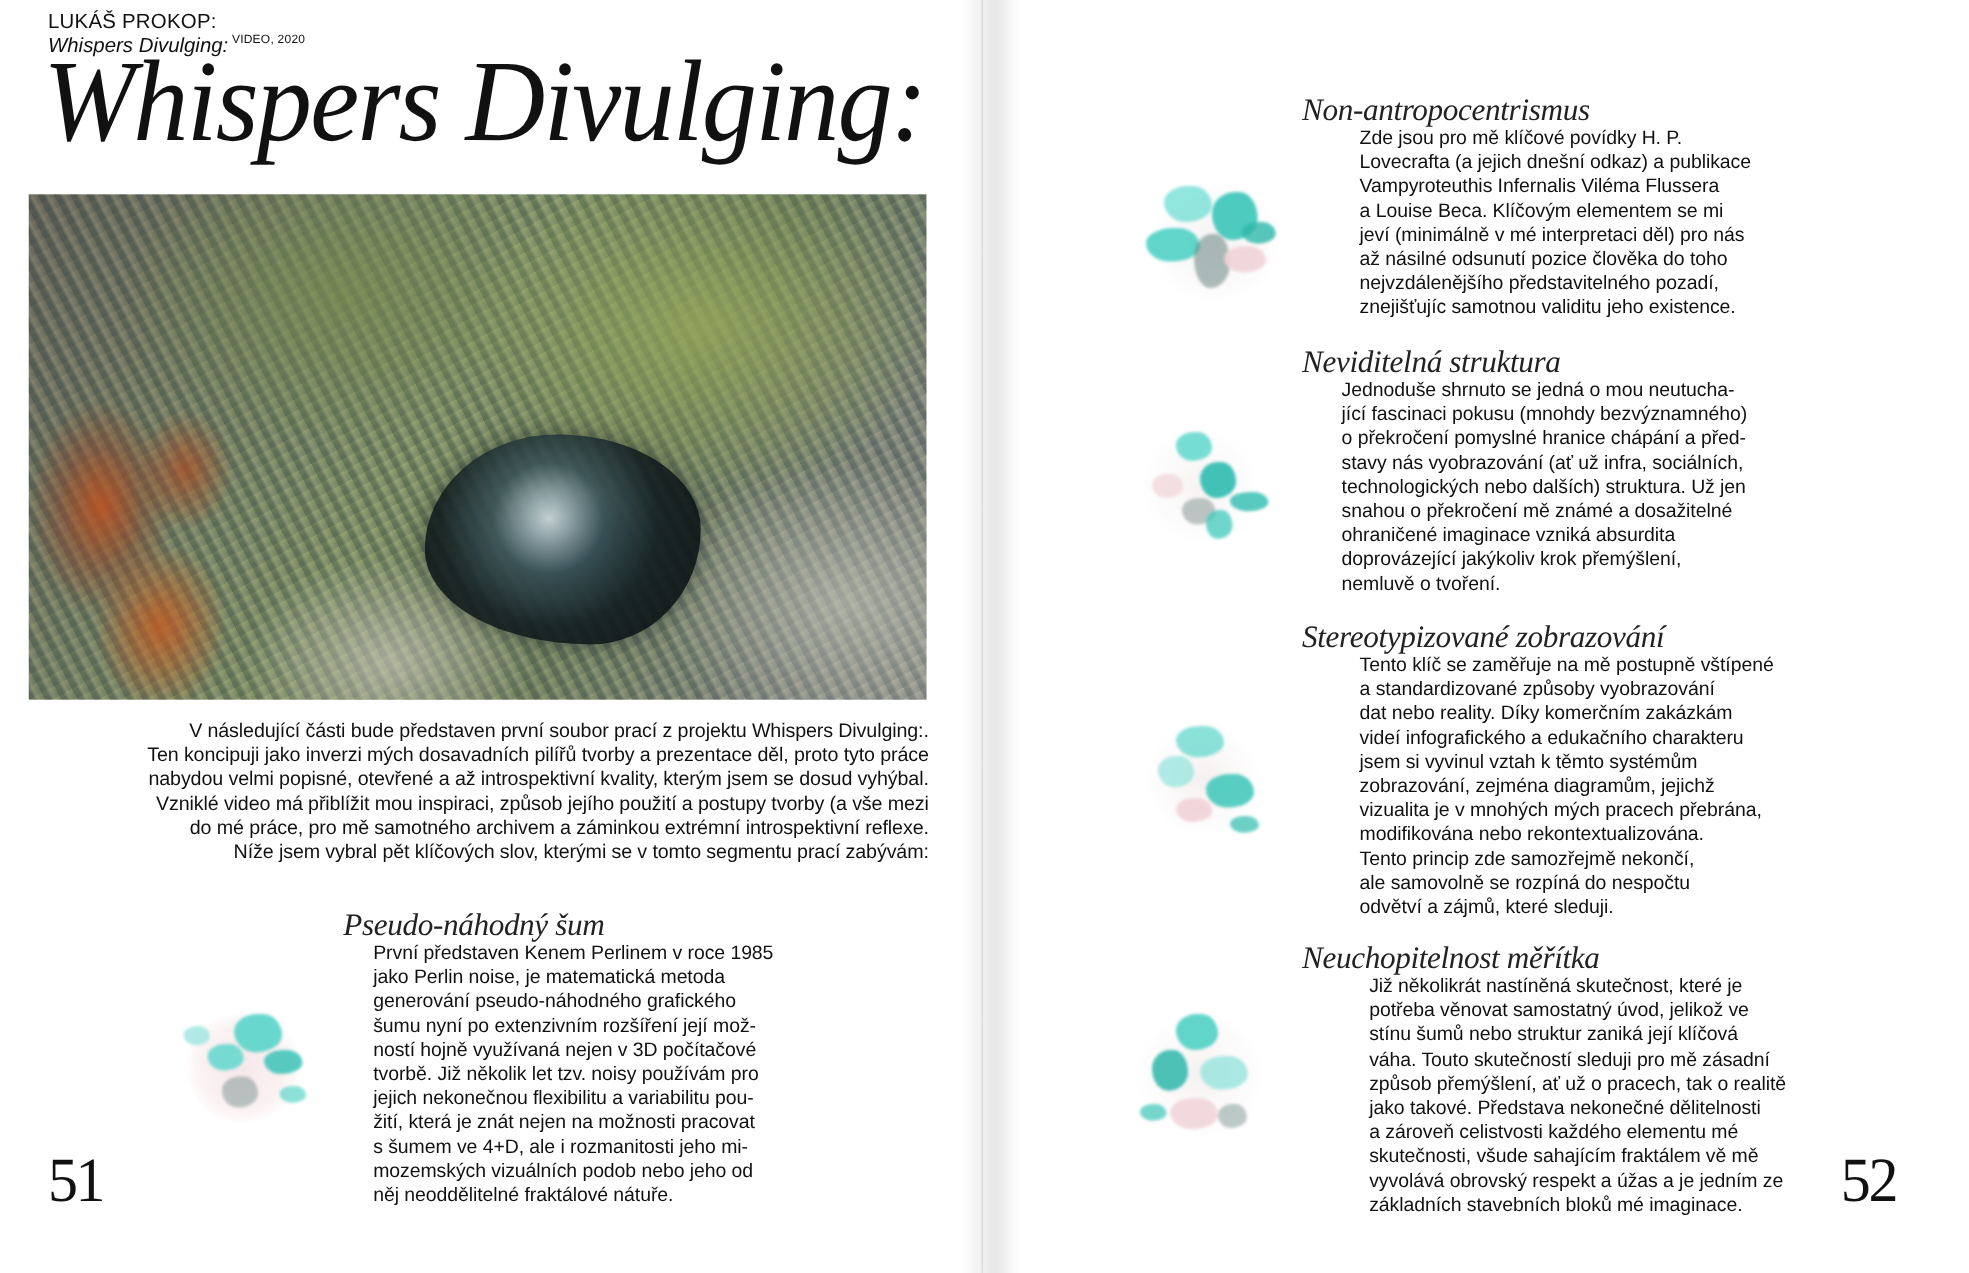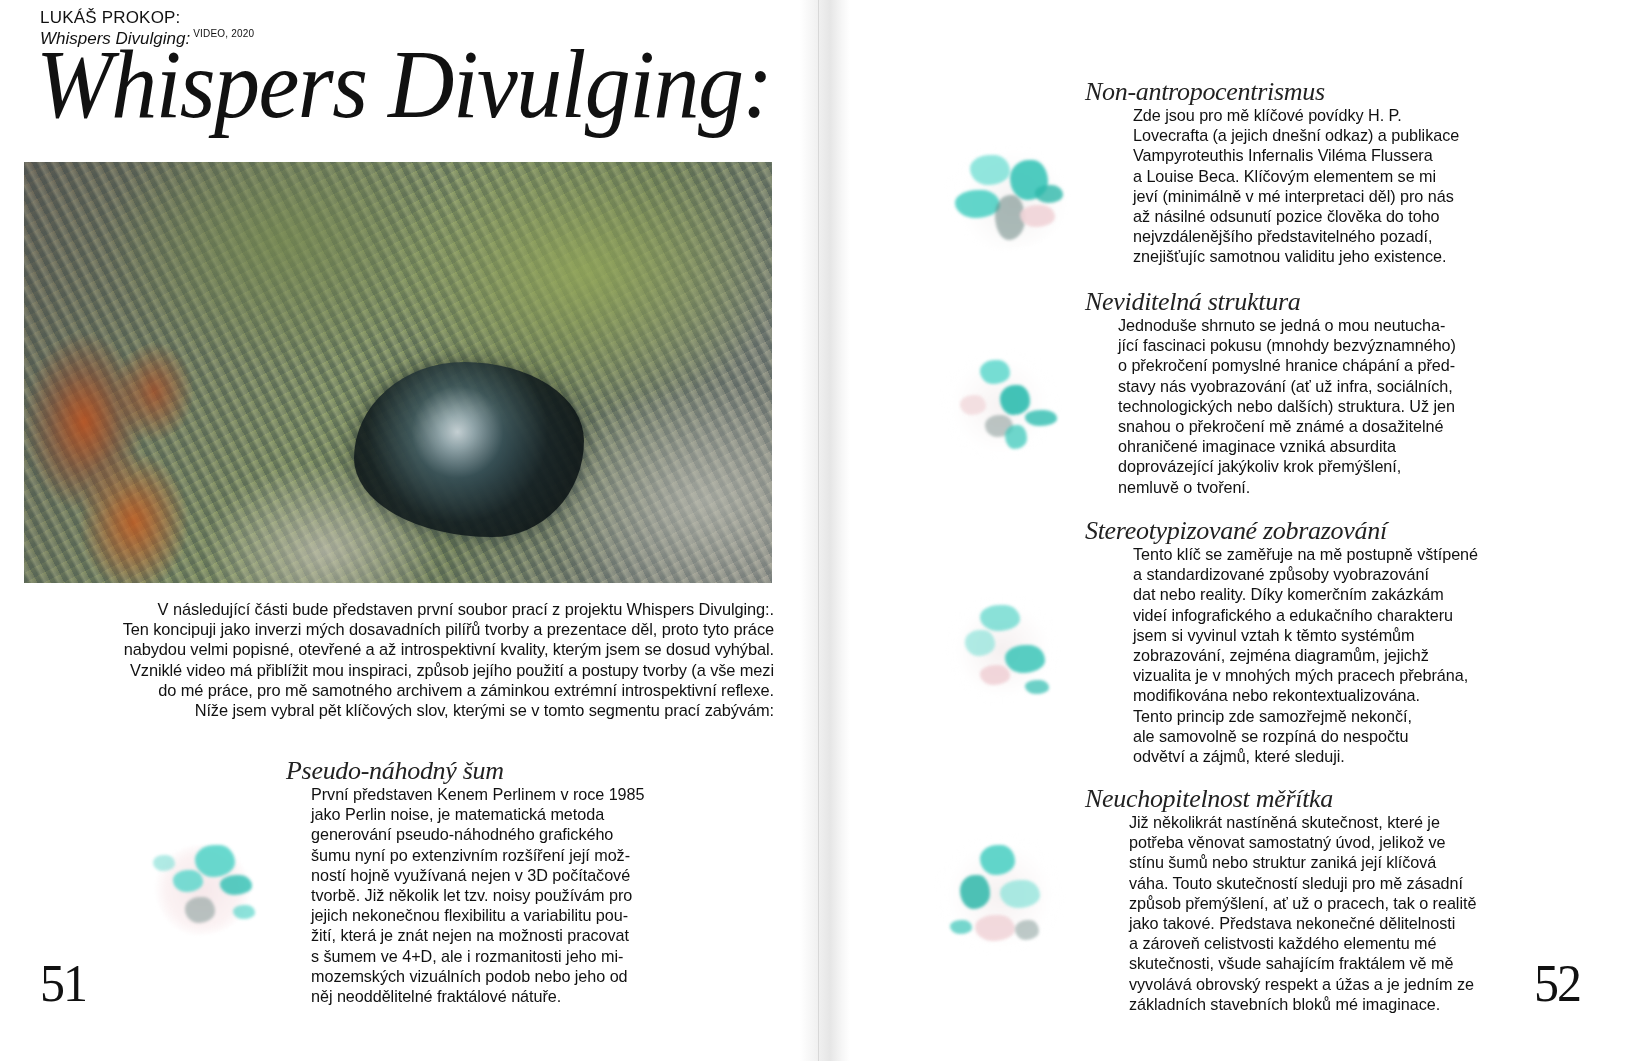--- a/index.html
+++ b/index.html
@@ -224,21 +224,21 @@
     <span>jsem si vyvinul vztah k těmto systémům</span>
     <span>zobrazování, zejména diagramům, jejichž</span>
     <span>vizualita je v mnohých mých pracech přebrána,</span>
     <span>modifikována nebo rekontextualizována.</span>
     <span>Tento princip zde samozřejmě nekončí,</span>
     <span>ale samovolně se rozpíná do nespočtu</span>
     <span>odvětví a zájmů, které sleduji.</span>
   </div>
 
   <div class="kw-heading" style="left:265px; top:786px;">Neuchopitelnost měřítka</div>
-  <div class="kw-body" style="left:309px; top:812px;">
+  <div class="kw-body" style="left:321px; top:812px;">
     <span>Již několikrát nastíněná skutečnost, které je</span>
     <span>potřeba věnovat samostatný úvod, jelikož ve</span>
     <span>stínu šumů nebo struktur zaniká její klíčová</span>
     <span>váha. Touto skutečností sleduji pro mě zásadní</span>
     <span>způsob přemýšlení, ať už o pracech, tak o realitě</span>
     <span>jako takové. Představa nekonečné dělitelnosti</span>
     <span>a zároveň celistvosti každého elementu mé</span>
     <span>skutečnosti, všude sahajícím fraktálem vě mě</span>
     <span>vyvolává obrovský respekt a úžas a je jedním ze</span>
     <span>základních stavebních bloků mé imaginace.</span>

